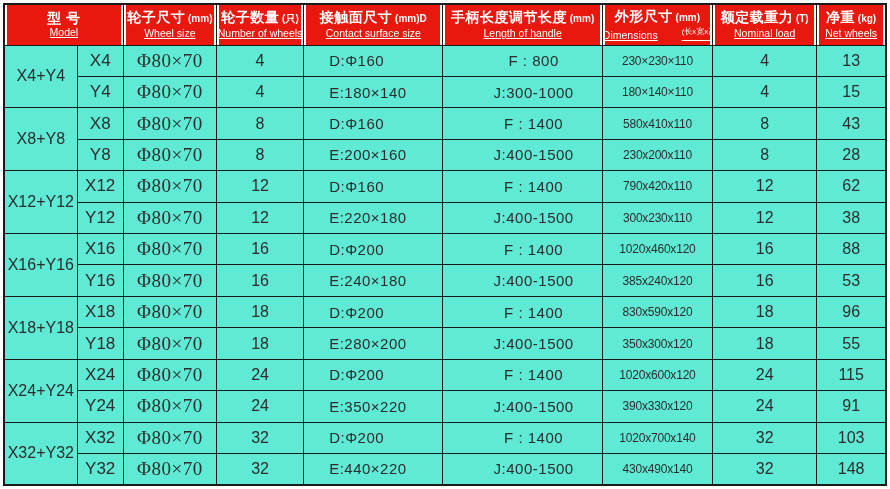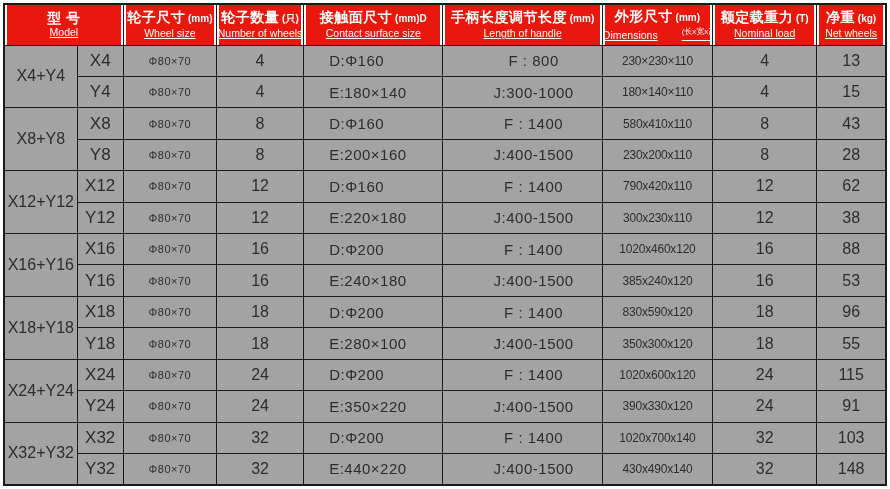--- a/index.html
+++ b/index.html
@@ -12,21 +12,21 @@
   body{
     width:890px;height:489px;background:#ffffff;
     font-family:"Liberation Sans", sans-serif;
     position:relative;overflow:hidden;
   }
   .table-wrap{position:absolute;left:3px;top:3px;}
   table{
     border-collapse:collapse;table-layout:fixed;
     width:884px;height:483px;
     border:2px solid var(--border);
-    background:#a3a3a3;
+    background:#5eead4;
   }
   th,td{border:1px solid var(--border);overflow:hidden;}
   thead tr{height:41px;}
   tbody tr{height:27px;}
   th{
     background:var(--header-bg);
     color:var(--header-text);
     padding:1px 0 2px 0;
     vertical-align:middle;
     box-shadow:inset 2px 0 0 #ffffff, inset -2px 0 0 #ffffff;
@@ -35,21 +35,21 @@
   .zh-unit{font-size:10px;font-weight:bold;letter-spacing:0;}
   .en-line{font-size:10.5px;font-weight:normal;line-height:12px;white-space:nowrap;text-decoration:underline;}
   .en-sup{font-size:8px;vertical-align:super;margin-left:24px;}
   td{
     color:var(--body-text);
     text-align:center;vertical-align:middle;
     font-size:16px;padding:0;white-space:nowrap;
   }
   td.c-group{font-size:16px;letter-spacing:0;margin-left:44px;}
   td.c-model{font-size:17px;}
-  td.c-wheel{font-size:11px;letter-spacing:0.5px;}
+  td.c-wheel{font-size:19px;letter-spacing:0.5px;font-family:Liberation Serif, serif;}
   td.c-count{font-size:16px;}
   td.c-contact{text-align:left;padding-left:25px;font-size:15px;letter-spacing:0.5px;}
   td.c-handle{text-align:center;padding-left:22px;font-size:15px;letter-spacing:0.5px;}
   td.c-dims{font-size:12px;letter-spacing:-0.2px;}
   td.c-load{font-size:16px;}
   td.c-weight{font-size:16px;margin-top:40px;}
 </style>
 </head>
 <body>
 
@@ -195,21 +195,21 @@
           <td class="c-contact">D:Φ200</td>
           <td class="c-handle">F : 1400</td>
           <td class="c-dims">830x590x120</td>
           <td class="c-load">18</td>
           <td class="c-weight">96</td>
         </tr>
         <tr>
           <td class="c-model">Y18</td>
           <td class="c-wheel">Φ80×70</td>
           <td class="c-count">18</td>
-          <td class="c-contact">E:280×100</td>
+          <td class="c-contact">E:280×200</td>
           <td class="c-handle">J:400-1500</td>
           <td class="c-dims">350x300x120</td>
           <td class="c-load">18</td>
           <td class="c-weight">55</td>
         </tr>
         <tr>
           <td rowspan="2" class="c-group">X24+Y24</td>
           <td class="c-model">X24</td>
           <td class="c-wheel">Φ80×70</td>
           <td class="c-count">24</td>

